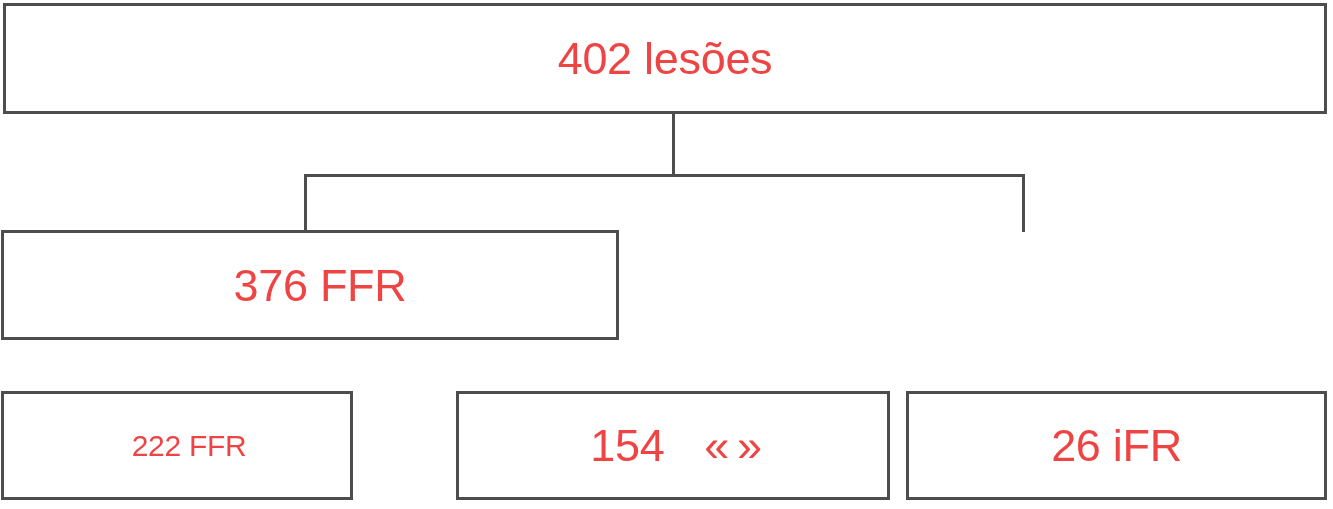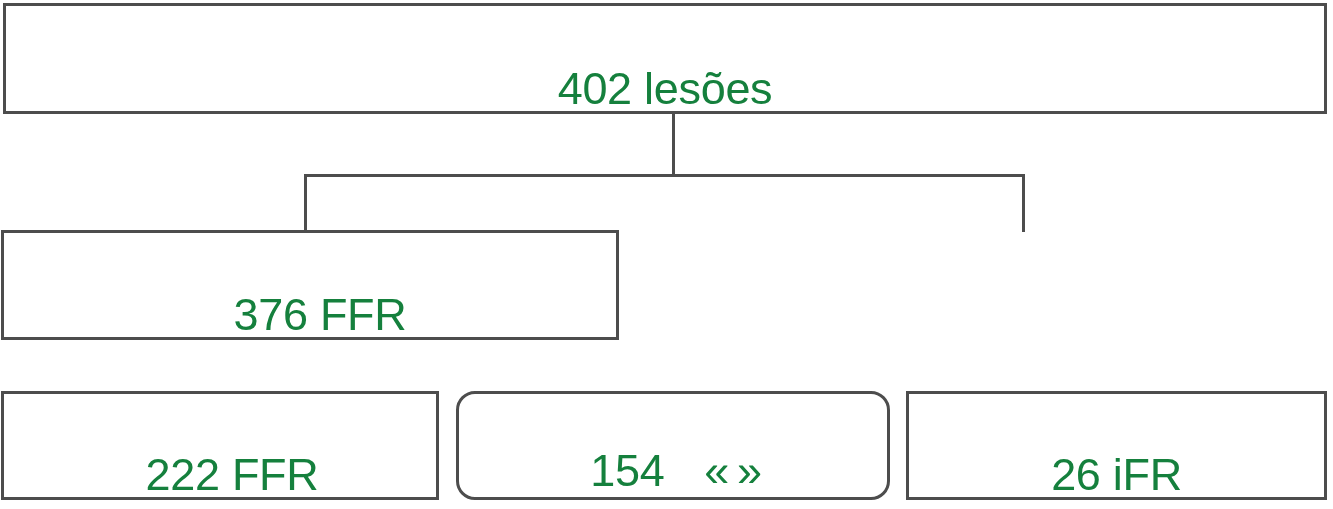--- a/index.html
+++ b/index.html
@@ -14,23 +14,23 @@
     background: #ffffff;
     font-family: "Liberation Sans", sans-serif;
     overflow: hidden;
   }
   .node {
     position: absolute;
     box-sizing: border-box;
     background: #ffffff;
     border: 3px solid #4d4d4d;
     display: flex;
-    align-items: flex-end;
+    align-items: center;
     justify-content: center;
-    color: #15803d;
+    color: #ef4444;
     font-weight: 400;
     letter-spacing: -0.3px;
     white-space: nowrap;
   }
   .node-label {
     display: block;
     line-height: 1;
   }
 
   
@@ -57,33 +57,32 @@
     width: 621px;
     height: 110px;
     font-size: 45px;
     padding-right: 18px;
   }
 
   
   #node-ffr222 {
     left: 1px;
     top: 391px;
-    width: 438px;
+    width: 352px;
     height: 109px;
-    font-size: 45px;
+    font-size: 30px;
     padding-left: 24px;
   }
   #node-hibrida {
     left: 456px;
     top: 391px;
     width: 434px;
     height: 109px;
     font-size: 45px;
     padding-left: 6px;
-    border-radius: 19px;
   }
   #node-ifr26 {
     left: 906px;
     top: 391px;
     width: 421px;
     height: 109px;
     font-size: 45px;
   }
 
   .hibrida-inner {

